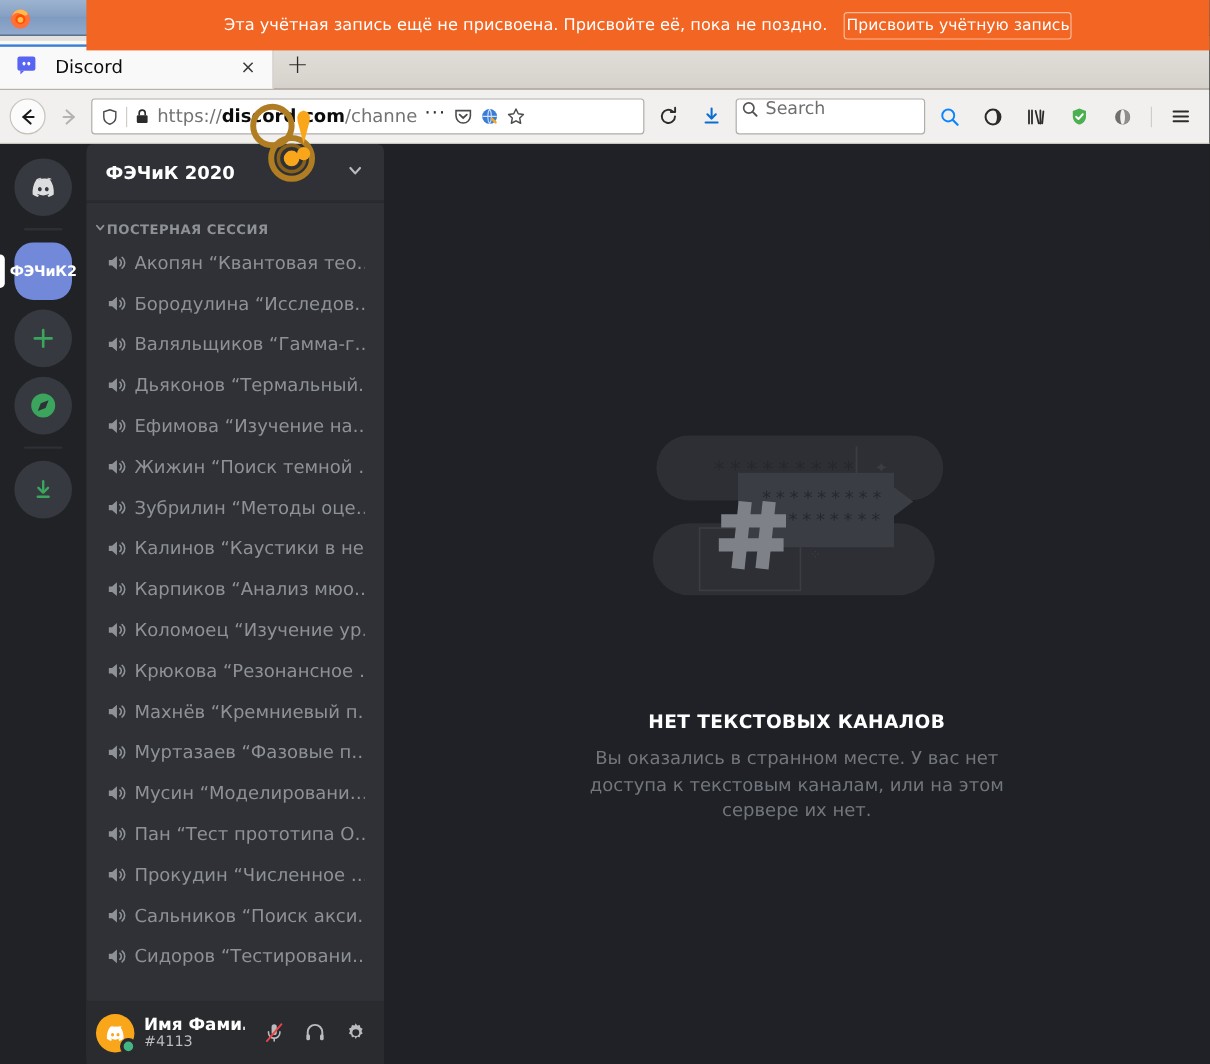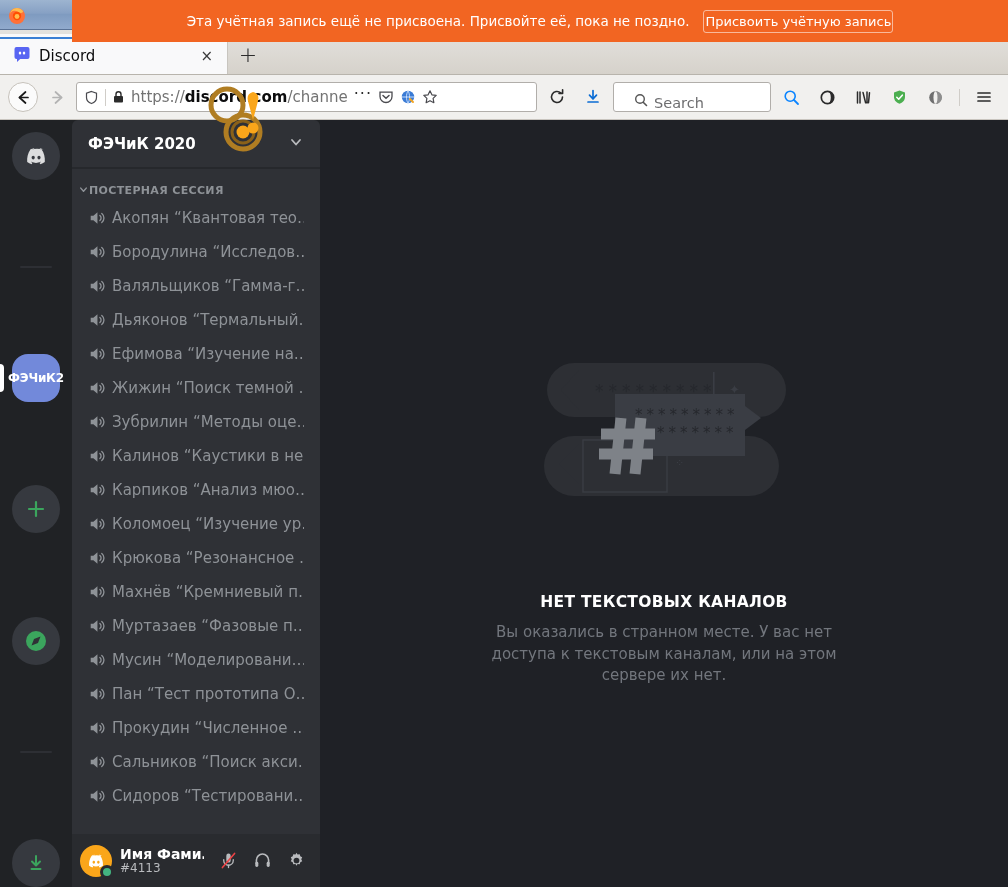--- a/index.html
+++ b/index.html
@@ -44,21 +44,21 @@
   .ff-tabstrip {
     height: 45px; background: #d4d0c8;
     display: flex; align-items: flex-end;
     border-bottom: 1px solid #b8b4ac;
     background: linear-gradient(to bottom,#e4e2de,#d6d2cb);
   }
   .ff-tab {
     width: 228px; height: 40px; background: #f9f9fa;
     border-top: 3px solid #0a84ff00;
     display: flex; align-items: center; padding: 0 8px 0 14px;
-    gap: 9px; position: relative;
+    gap: 16px; position: relative;
     border-right: 1px solid #c8c5bf;
   }
   .ff-tab::before {
     content:""; position:absolute; top:0; left:0; right:0; height:2px;
     background: #3b7fd4;
   }
   .ff-tab-label { font-size: 15px; color: #0c0c0d; flex: 1; }
   .ff-tab-close { font-size: 15px; color: #3b3b3c; padding: 0 6px; cursor: default;}
   .ff-newtab {
     width: 40px; height: 40px; display:flex; align-items:center; justify-content:center;
@@ -90,33 +90,32 @@
   .url-text b { color: #0c0c0d; font-weight: 600; }
   .urlbar-ico { color: #4a4a4f; display:flex; align-items:center; }
   .sep-v { width:1px; height:17px; background:#d0cdc8; }
   .tbar-ico {
     width: 32px; height: 30px; display:flex; align-items:center; justify-content:center;
     color: #2b2b2b;
   }
   .searchbar {
     width: 158px; height: 30px; background: #fff;
     border: 1px solid #b1aeaa; border-radius: 3px;
-    display:flex; align-items:flex-end; gap:6px; padding: 0 20px;
+    display:flex; align-items:flex-start; gap:6px; padding: 0 4px;
   }
   .search-ph { font-size: 14.5px; color: #6e6e70; }
 
   
   .app { display: flex; height: 767px; background: #202225; }
 
   
   .rail {
     width: 72px; background: #202225; padding-top: 12px;
     display: flex; flex-direction: column; align-items: center; gap: 8px;
     position: relative;
-    justify-content: space-between;
   }
   .rail-item {
     width: 48px; height: 48px; border-radius: 50%;
     background: #36393f; display: flex; align-items: center; justify-content: center;
     position: relative; flex-shrink: 0;
   }
   .rail-item.brand { background: #36393f; }
   .rail-item.selected-sq {
     border-radius: 16px; background: #7289da; color: #fff;
     font-size: 12px; font-weight: 700; letter-spacing: -.2px;

